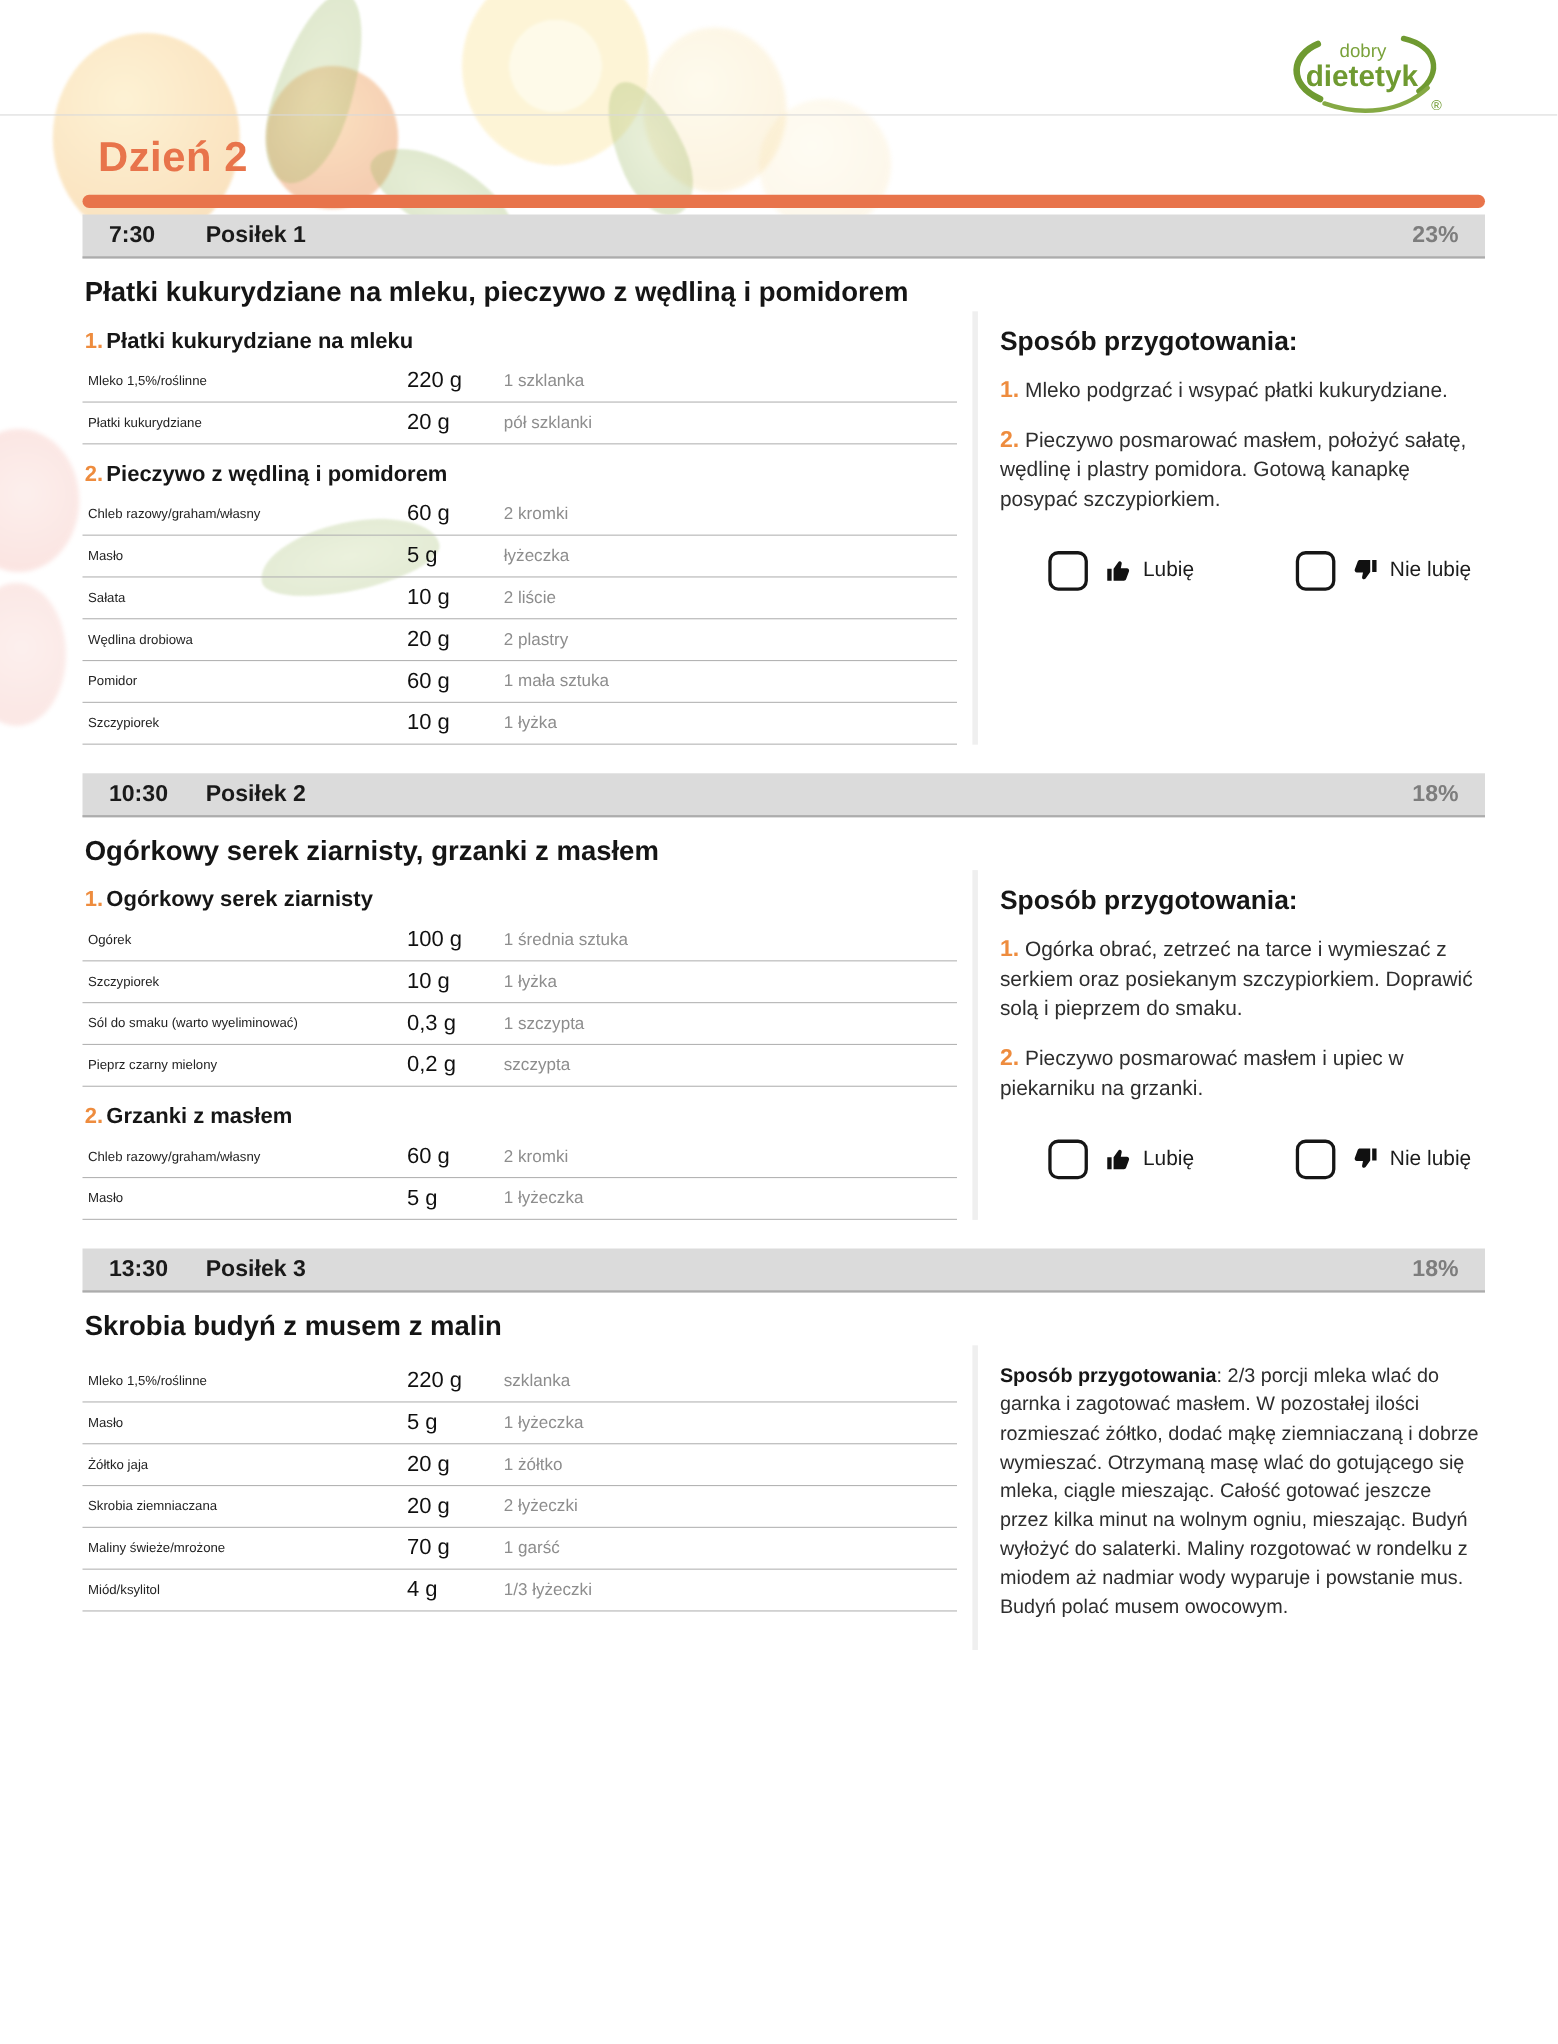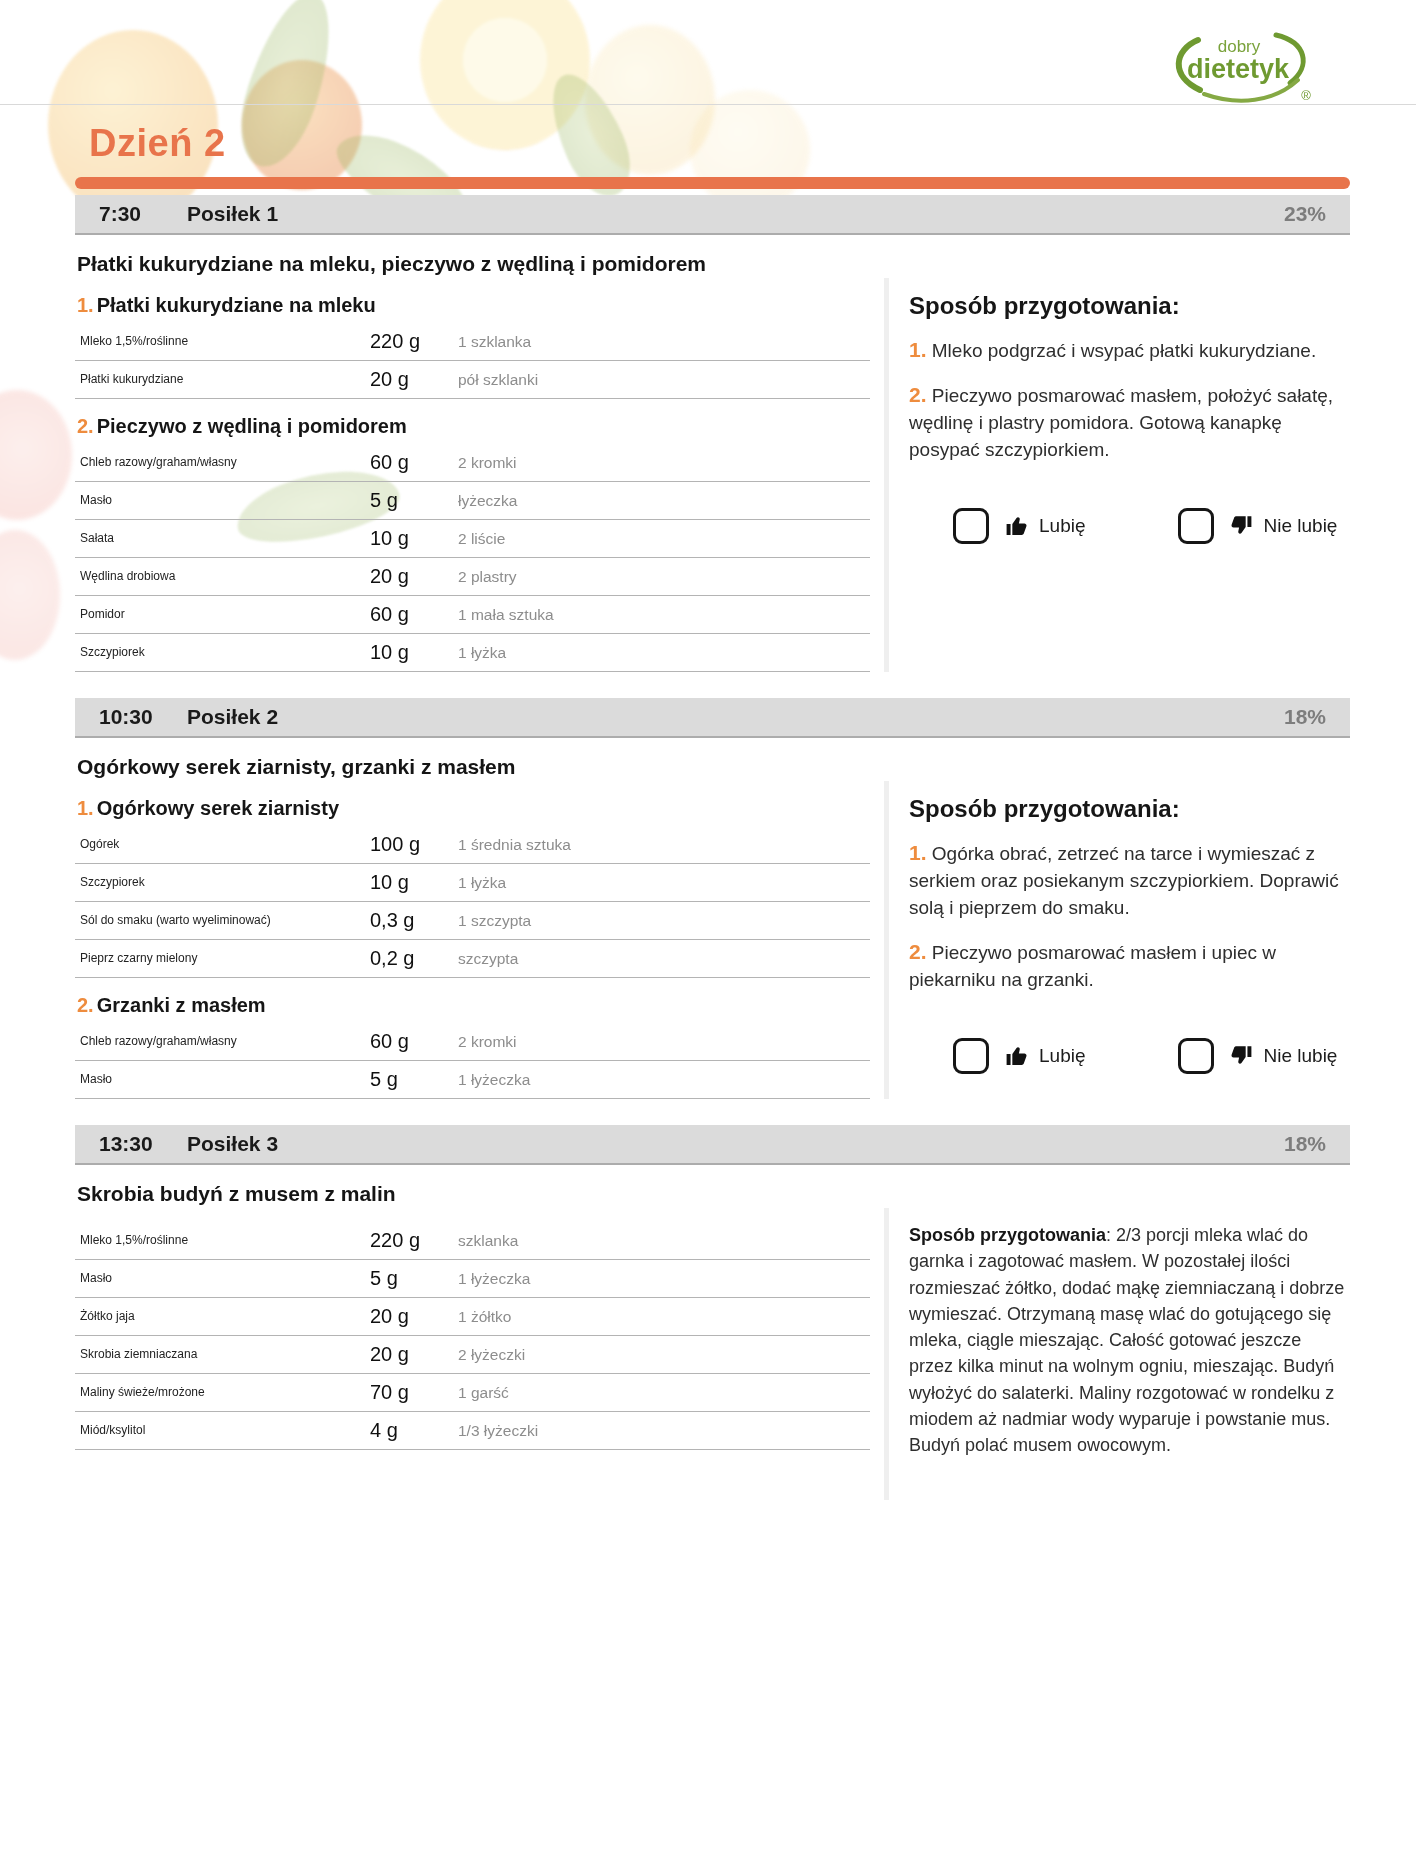--- a/index.html
+++ b/index.html
@@ -32,40 +32,40 @@
   
   .logo{position:absolute;right:98px;top:26px;width:156px;height:84px;}
   
   .content{position:relative;margin-left:75px;width:1275px;padding-top:122px;}
   .day-title{font-size:38px;font-weight:bold;color:var(--accent,#E8744B);margin:0 0 0 14px;letter-spacing:.5px;}
   .bar-orange{height:12px;border-radius:7px;background:var(--accent,#E8744B);margin-top:12px;}
   .meal-header{margin-top:6px;background:var(--header_bg,#DBDBDB);border-bottom:2px solid #acacac;
     height:38px;display:flex;align-items:center;padding:0 24px;font-size:21px;font-weight:bold;color:#1a1a1a;}
   .meal-time{width:88px;flex:none;}
   .meal-pct{margin-left:auto;color:var(--percent_gray,#7D7D7D);}
-  .meal-title{font-size:21px;font-weight:bold;color:#151515;margin:17px 0 2px 2px;}
+  .meal-title{font-size:25px;font-weight:bold;color:#151515;margin:17px 0 2px 2px;}
   .meal-body{display:flex;align-items:stretch;margin-bottom:26px;}
   .col-left{width:795px;flex:none;}
   .vdivider{width:5px;background:#efefef;margin-left:14px;flex:none;}
   .col-right{flex:1;margin-left:20px;padding-top:6px;}
   .sec-title{font-size:20px;font-weight:bold;color:#161616;margin:16px 0 6px 2px;}
   .sec-num{color:var(--num_orange,#EE8C3E);margin-right:3px;}
   .itable{margin-top:14px;}
   .sec-title + .itable{margin-top:2px;}
   .irow{display:grid;grid-template-columns:290px 88px auto;align-items:center;
     border-bottom:1px solid #b4b4b4;padding:6px 0 6px 5px;min-height:25px;}
   .iname{font-size:12px;color:#232323;line-height:1.2;}
   .iamt{font-size:20px;color:#101010;}
   .imeas{font-size:15.5px;color:var(--measure_gray,#8D8D8D);}
   .prep-h{font-size:24px;font-weight:bold;color:#161616;margin:8px 0 0;}
   .step{font-size:19px;color:#2e2e2e;line-height:1.42;margin:15px 0 0;}
   .stepnum{color:var(--num_orange,#EE8C3E);font-weight:bold;font-size:21px;}
   .prep-inline{font-size:18px;color:#2e2e2e;line-height:1.46;margin:8px 0 0;}
   .prep-inline .plabel{font-weight:bold;color:#161616;}
-  .likerow{display:flex;align-items:flex-start;margin-top:44px;padding-left:44px;}
+  .likerow{display:flex;align-items:flex-start;margin-top:32px;padding-left:44px;}
   .lgroup{display:flex;align-items:center;}
   .lgroup + .lgroup{margin-left:92px;}
   .chk{width:36px;height:36px;border:3px solid #161616;border-radius:9px;background:#fff;
     flex:none;display:inline-block;box-sizing:border-box;cursor:pointer;}
   .thumb{width:25px;height:25px;margin:0 10px 0 15px;flex:none;}
   .thumb path{fill:#111;}
   .thumb.down{transform:rotate(180deg);}
   .likelabel{font-size:19px;color:#1c1c1c;}
 </style>
 </head>

